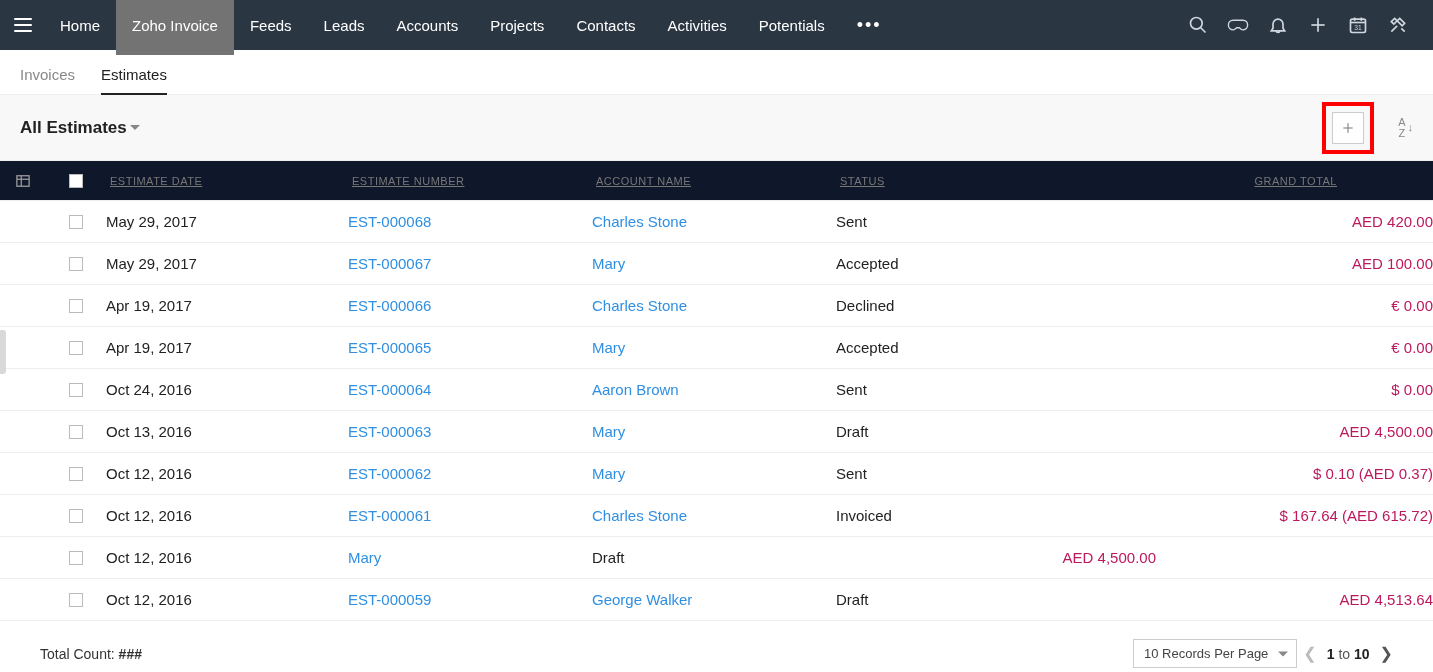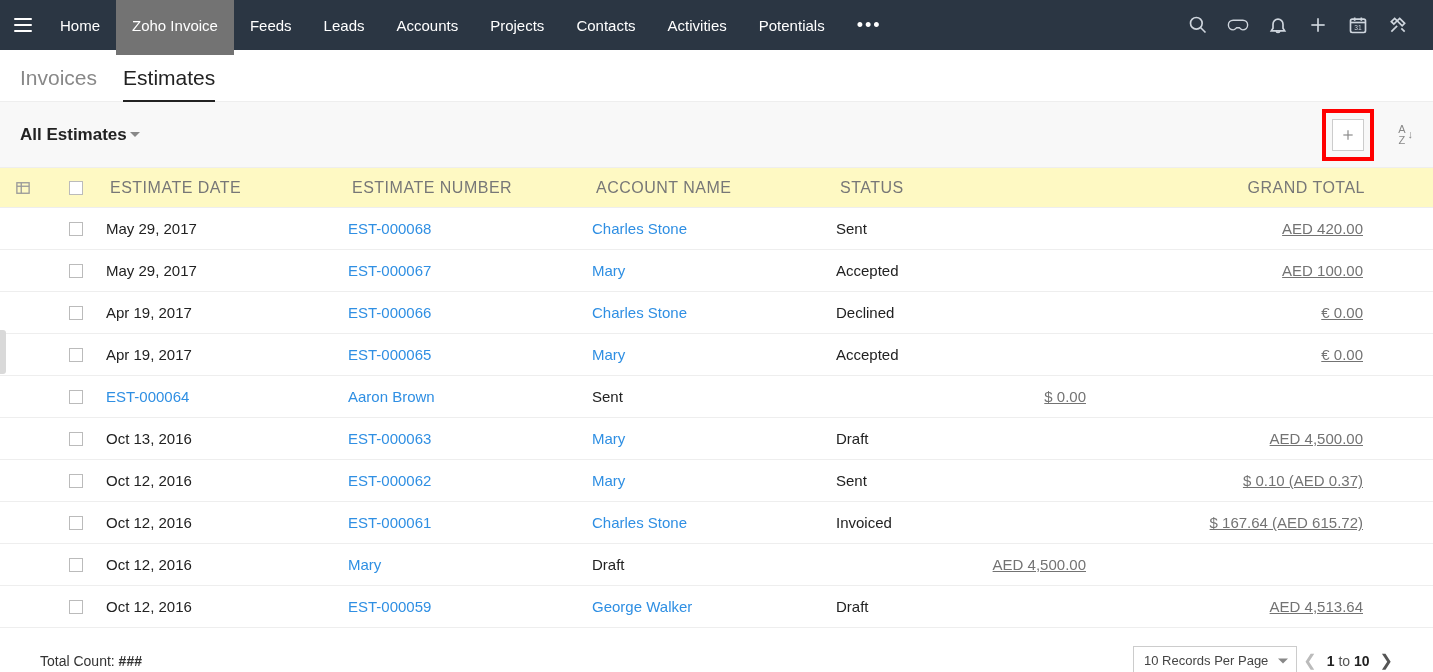--- a/index.html
+++ b/index.html
@@ -60,21 +60,21 @@
   
   .subtabs {
     display: flex; gap: 26px;
     padding: 16px 20px 0 20px;
     border-bottom: 1px solid #eee;
   }
   .subtab {
     padding-bottom: 10px;
     color: #888;
     cursor: pointer;
-    font-size: 21px;
+    font-size: 15px;
   }
   .subtab.active {
     color: #222;
     border-bottom: 2px solid #222;
     margin-bottom: -1px;
   }
 
   
   .toolbar {
     background: #f8f8f8;
@@ -118,43 +118,44 @@
 
   
   .table-wrap { width: 100%; }
   .thead, .trow {
     display: grid;
     grid-template-columns: 46px 60px 242px 244px 244px 320px auto;
     align-items: center;
     border-bottom: 1px solid #eee;
   }
   .thead {
-    background: #fef9c3;
+    background: #0f172a;
     height: 40px;
-    font-size: 16px;
+    font-size: 11px;
     letter-spacing: 0.5px;
     color: #777;
     text-transform: uppercase;
+    text-decoration: underline;
   }
   .thead .th { padding: 0 4px; }
-  .thead .th.total { text-align: right; padding-right: 68px; }
+  .thead .th.total { text-align: right; padding-right: 96px; }
   .col-tool {
     display:flex; align-items:center; justify-content:center;
     color:#999; cursor:pointer;
   }
   .trow { height: 42px; font-size: 15px; }
   .td-check { display:flex; align-items:center; justify-content:center; }
   .chk {
     width: 14px; height: 14px;
     border: 1px solid #bbb; background:#fff; cursor:pointer;
   }
   .td-date { color:#222; }
   .td-link { color:#2f8fe3; cursor:pointer; }
   .td-status { color:#222; }
-  .td-total { text-align:right; padding-right: 70px; color:#737373;text-decoration:underline; }
+  .td-total { text-align:right; color:#be185d; }
 
   
   .footer {
     display:flex; align-items:center;
     padding: 18px 40px 10px 40px;
     font-size: 14px;
   }
   .total-count strong { font-weight: 700; }
   .footer-right { margin-left:auto; display:flex; align-items:center; gap:6px; }
   .perpage-select {
@@ -334,20 +335,21 @@
         <div class="td-link">EST-000065</div>
         <div class="td-link">Mary</div>
         <div class="td-status">Accepted</div>
         <div class="td-total">€ 0.00</div>
       </div>
       <div class="trow">
         <div></div>
         <div class="td-check">
           <div class="chk"></div>
         </div>
+        <div class="td-date">Oct 24, 2016</div>
         <div class="td-link">EST-000064</div>
         <div class="td-link">Aaron Brown</div>
         <div class="td-status">Sent</div>
         <div class="td-total">$ 0.00</div>
       </div>
       <div class="trow">
         <div></div>
         <div class="td-check">
           <div class="chk"></div>
         </div>

